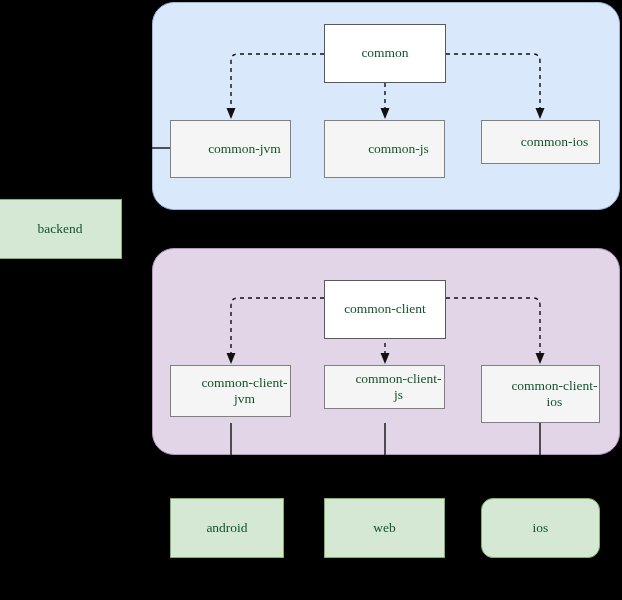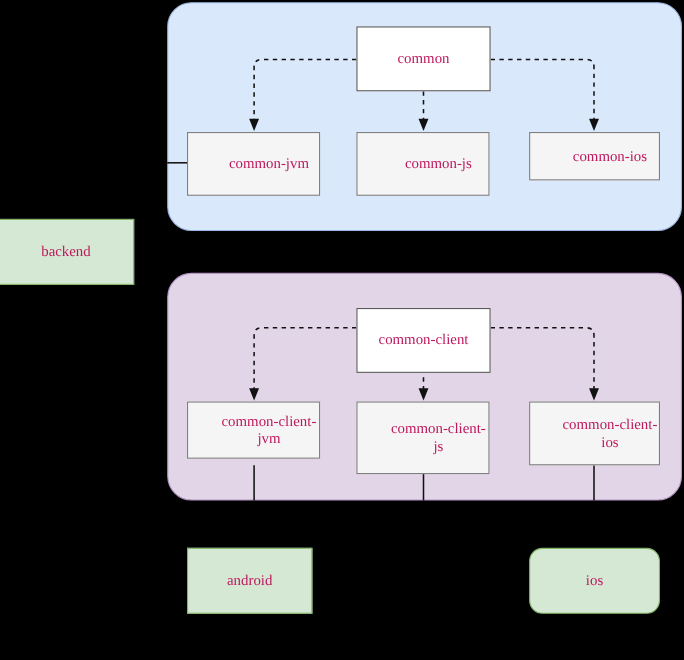--- a/index.html
+++ b/index.html
@@ -36,21 +36,21 @@
     background: #e1d5e7;
     border: 1px solid #b595c4;
   }
   .node {
     position: absolute;
     box-sizing: border-box;
     display: flex;
     align-items: center;
     justify-content: center;
     font-size: 13.5px;
-    color: #be185d;
+    color: #14532d;
     text-align: center;
     line-height: 1.2;
   }
   .node-white {
     background: #ffffff;
     border: 1.6px solid #5a5a5a;
   }
   .node-gray {
     background: #f5f5f5;
     border: 1.2px solid #808080;
@@ -61,21 +61,21 @@
     border: 1.2px solid #82b366;
   }
 
   
   .n-common        { left: 324px; top: 24px;  width: 122px; height: 59px; }
   .n-common-jvm    { left: 170px; top: 120px; width: 121px; height: 58px; }
   .n-common-js     { left: 324px; top: 120px; width: 121px; height: 58px; }
   .n-common-ios    { left: 481px; top: 120px; width: 119px; height: 44px; }
   .n-common-client { left: 324px; top: 280px; width: 122px; height: 59px; }
   .n-cc-jvm        { left: 170px; top: 365px; width: 121px; height: 52px; }
-  .n-cc-js         { left: 324px; top: 365px; width: 121px; height: 66px; }
+  .n-cc-js         { left: 324px; top: 365px; width: 121px; height: 44px; }
   .n-cc-ios        { left: 481px; top: 365px; width: 119px; height: 58px; }
   .n-backend       { left: -2px;  top: 199px; width: 124px; height: 60px; }
   .n-android       { left: 170px; top: 498px; width: 114px; height: 60px; }
   .n-web           { left: 324px; top: 498px; width: 121px; height: 60px; }
   .n-ios           { left: 481px; top: 498px; width: 119px; height: 60px; border-radius: 12px; }
 
   
   .edges {
     position: absolute;
     left: 0;
@@ -168,17 +168,20 @@
   <div class="node node-gray n-cc-ios">
     <span>common-client-ios</span>
   </div>
 
   <div class="node node-green n-backend">
     <span>backend</span>
   </div>
   <div class="node node-green n-android">
     <span>android</span>
   </div>
+  <div class="node node-green n-web">
+    <span>web</span>
+  </div>
   <div class="node node-green n-ios">
     <span>ios</span>
   </div>
 
 </div>
 
 </body></html>

